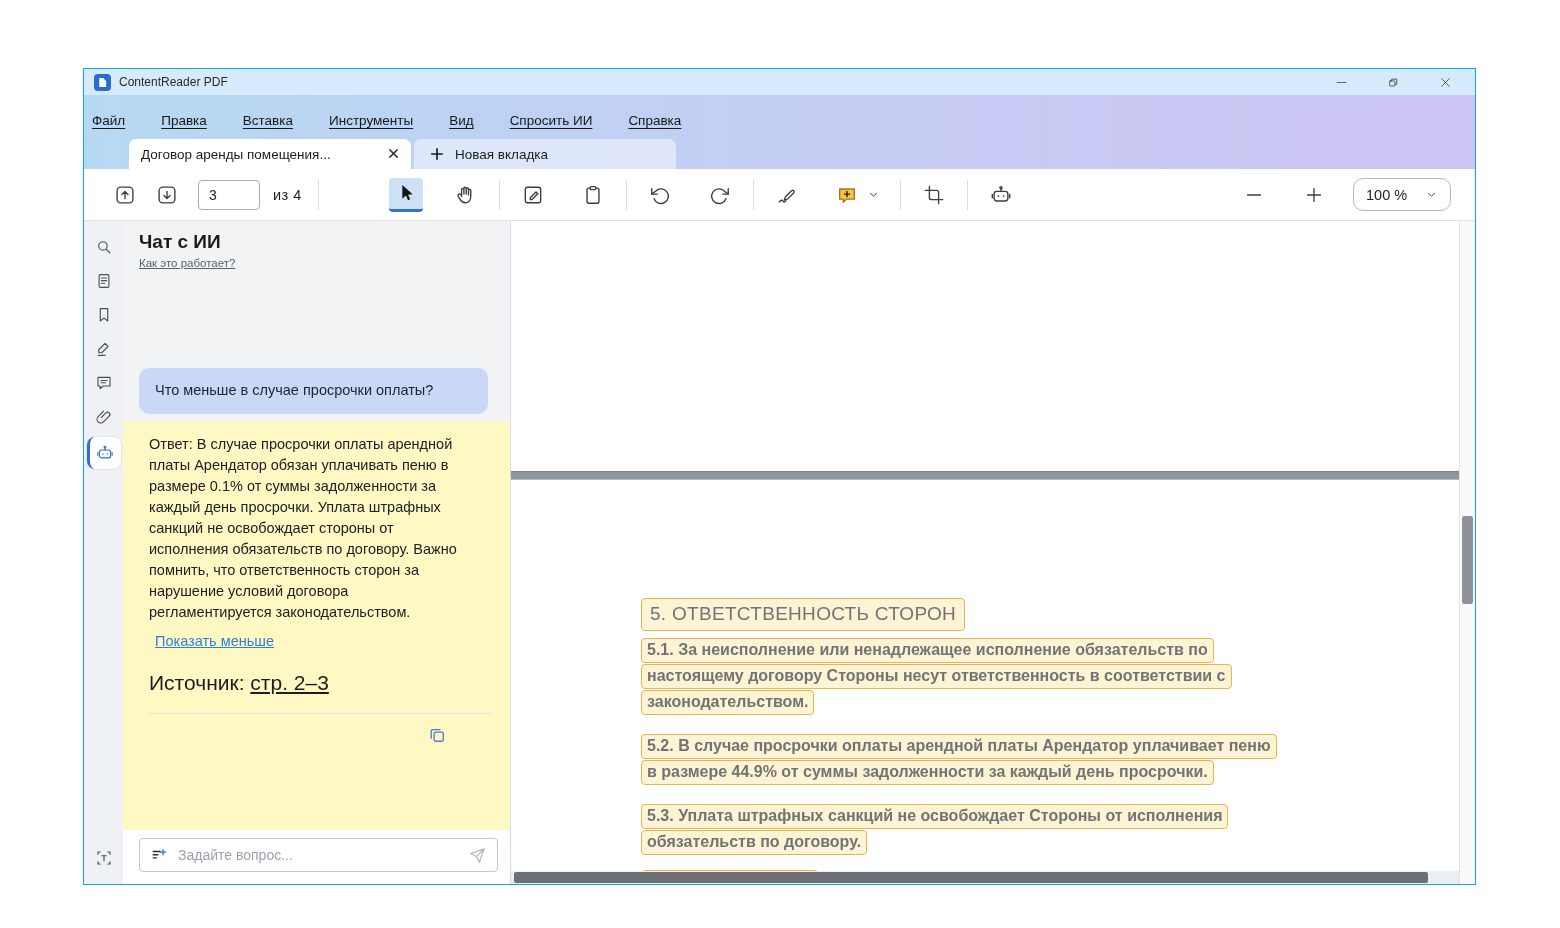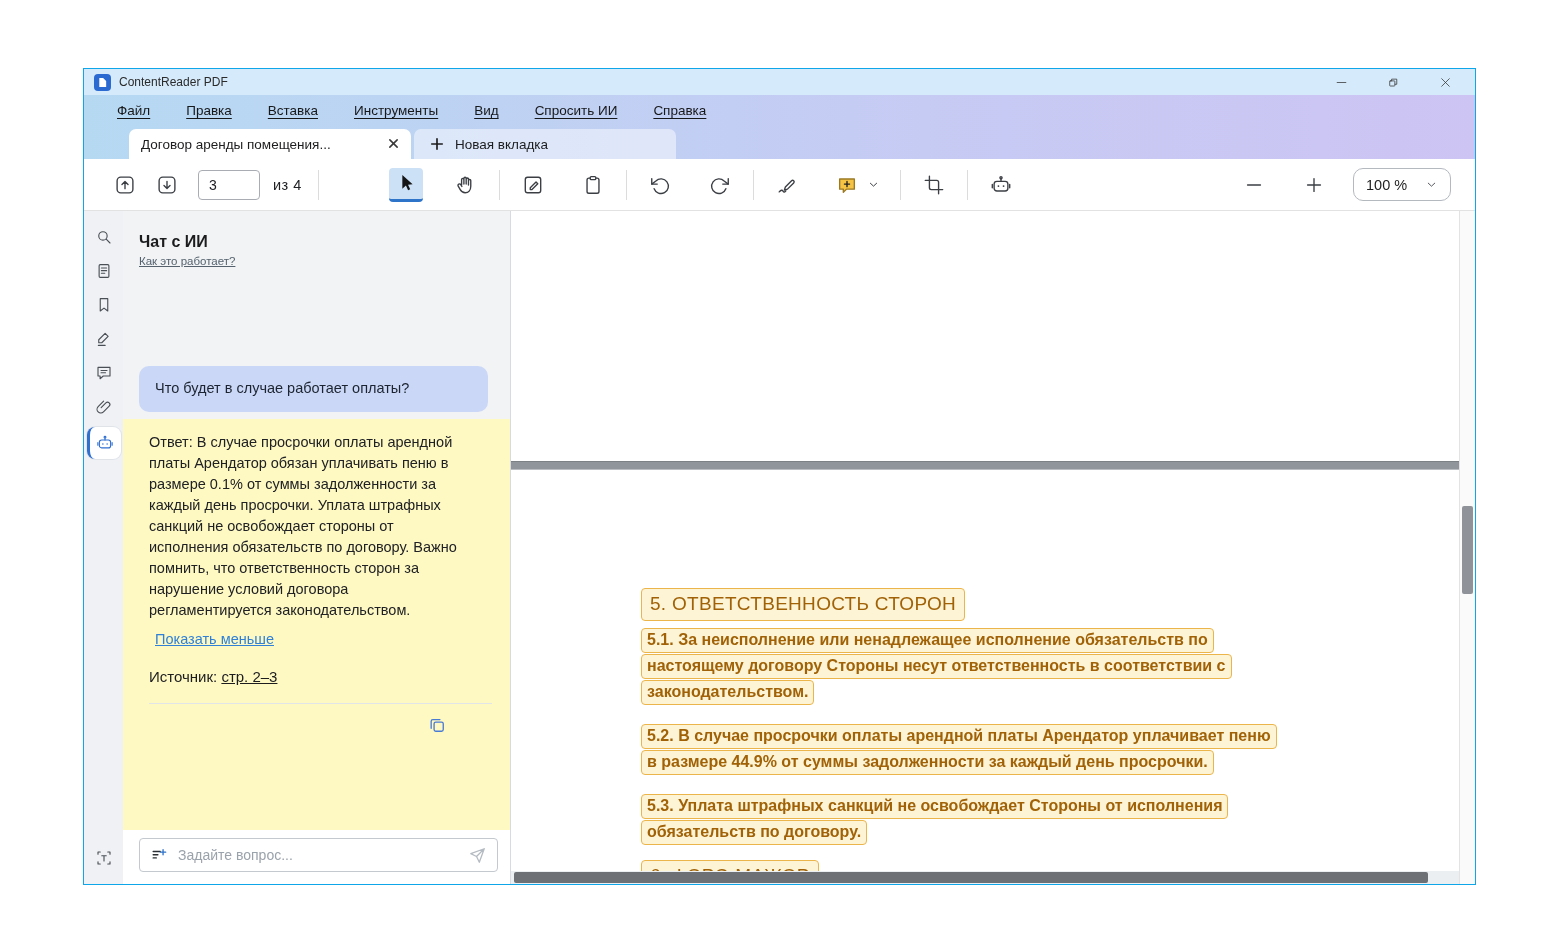--- a/index.html
+++ b/index.html
@@ -12,21 +12,21 @@
   .titlebar { height:26px; background:#d5eafa; display:flex; align-items:center; padding:0 10px; gap:8px; flex:0 0 auto; }
   .app-icon { width:17px; height:17px; border-radius:4px; background:#2a6ad1; display:flex; align-items:center; justify-content:center; }
   .app-icon svg { width:11px; height:11px; }
   .titlebar .title { font-size:12px; color:#2b2b2b; }
   .win-controls { margin-left:auto; display:flex; gap:32px; padding-right:10px; }
   .win-btn { width:20px; height:20px; display:flex; align-items:center; justify-content:center; }
   .win-btn svg { width:13px; height:13px; stroke:#333; stroke-width:1.4; fill:none; stroke-linecap:round; }
 
   
   .header { background:linear-gradient(90deg,#b6d9f2 0%,#c5ccf4 55%,#cdc4f3 100%); flex:0 0 auto; }
-  .menubar { height:31px; display:flex; align-items:center; gap:36px; padding-left:33px; font-size:13.5px; color:#17181a; }
+  .menubar { height:31px; display:flex; align-items:center; gap:36px; padding-left:8px; font-size:13.5px; color:#17181a;margin-top:10px; }
   .menu-item { text-decoration:underline; text-underline-offset:3px; cursor:default; white-space:nowrap; }
 
   .tabrow { height:33px; display:flex; align-items:flex-end; padding-left:45px; }
   .tab { height:30px; display:flex; align-items:center; border-radius:7px 7px 0 0; font-size:13.5px; color:#1d1d1f; }
   .tab.active { background:#fff; width:282px; padding:0 12px; justify-content:space-between; }
   .tab.active .tab-label { white-space:nowrap; overflow:hidden; text-overflow:ellipsis; }
   .tab-close svg { width:11px; height:11px; stroke:#3a3a3a; stroke-width:1.7; fill:none; stroke-linecap:round; }
   .tab.newtab { background:rgba(255,255,255,.48); width:262px; padding:0 16px; gap:11px; margin-left:3px; }
   .tab.newtab svg { width:14px; height:14px; stroke:#1c1c1c; stroke-width:1.9; fill:none; stroke-linecap:round; }
 
@@ -52,46 +52,46 @@
 
   .rail { width:39px; background:#eff1f4; display:flex; flex-direction:column; align-items:center; padding-top:12px; gap:6px; position:relative; flex:0 0 auto; }
   .rail-btn { width:28px; height:28px; display:flex; align-items:center; justify-content:center; border-radius:6px; }
   .rail-btn svg { width:18px; height:18px; stroke:#4a4f55; stroke-width:1.5; fill:none; stroke-linecap:round; stroke-linejoin:round; }
   .rail-btn.selected { background:#fff; width:34px; height:32px; border-radius:8px; box-shadow:0 0 0 1px #e0e4e9; border-left:3px solid #2e6fd0; }
   .rail-btn.selected svg { stroke:#2e6fd0; }
   .rail-bottom { position:absolute; bottom:12px; left:0; right:0; display:flex; justify-content:center; }
 
   .chat { width:388px; background:#f1f3f5; border-right:1px solid #d7dade; display:flex; flex-direction:column; flex:0 0 auto; min-height:0; }
   .chat-header { padding:10px 16px 0; }
-  .chat-title { font-size:16px; font-weight:700; color:#1c1c1e;margin-top:12px; }
+  .chat-title { font-size:19px; font-weight:700; color:#1c1c1e; }
   .chat-how { font-size:11.5px; color:#55626e; text-decoration:underline; margin-top:3px; display:inline-block; }
   .bubble { margin:97px 22px 0 16px; background:#cbd7f7; border-radius:10px; padding:12px 16px; font-size:14.5px; line-height:1.5; color:#1b2430; }
   .answer-area { margin-top:7px; background:#fef9c3; flex:1; padding:13px 45px 0 26px; font-size:14.5px; line-height:1.45;
                  color:#202124; display:flex; flex-direction:column; min-height:0; }
   .show-less { color:#2f80d6; text-decoration:underline; margin:8px 0 0 6px; font-size:14.5px; align-self:flex-start; }
-  .source-line { margin-top:16px; font-size:15px; color:#1d1d1f; }
+  .source-line { margin-top:16px; font-size:21px; color:#1d1d1f; }
   .source-link { text-decoration:underline; }
   .answer-divider { border-top:1px solid #e2e5e8; margin:15px -27px 0 0; }
   .copy-btn { align-self:flex-end; margin:11px 18px 0 0; }
   .copy-btn svg { width:20px; height:20px; stroke:#4a7bd4; stroke-width:1.6; fill:none; stroke-linecap:round; stroke-linejoin:round; }
   .chat-input-row { background:#fff; padding:8px 12px 12px 16px; flex:0 0 auto; }
   .chat-input { height:34px; border:1px solid #c3c9cf; border-radius:4px; display:flex; align-items:center; padding:0 10px; gap:9px; background:#fff; }
   .chat-input input { border:none; outline:none; flex:1; font-size:14px; color:#202124; font-family:inherit; background:transparent; }
   .chat-input input::placeholder { color:#9aa2ab; }
   .prompt-ic { width:19px; height:19px; flex:0 0 auto; }
   .send-ic { width:19px; height:19px; flex:0 0 auto; }
 
   
   .viewer { flex:1; position:relative; background:#fff; min-width:0; }
   .page2 { position:absolute; left:0; top:0; right:16px; height:250px; background:#fff; }
   .page-gap { position:absolute; left:0; top:250px; right:16px; height:9px; background:#90959b; border-top:1px solid #7c8186; border-bottom:1px solid #b9bcc0; }
   .page3 { position:absolute; left:0; top:259px; right:16px; bottom:13px; background:#fff; overflow:hidden; }
   .doc-content { padding:118px 20px 0 130px; }
   .hl { display:inline-block; background:#fdf4d5; border:1.5px solid #ecb54b; border-radius:4px; padding:1px 5px 2px;
-        font-size:16px; color:#a16207; line-height:1.25; white-space:nowrap; }
+        font-size:16px; color:#737373; line-height:1.25; white-space:nowrap; }
   .headline .hl { font-size:19px; padding:3px 8px 4px; letter-spacing:.3px; }
   .para { margin-top:19px;font-weight:bold; }
   .para.first { margin-top:7px; }
   .line { margin-top:1px; }
   .headline.second { margin-top:15px; }
 
   .vscroll { position:absolute; right:0; top:0; width:16px; bottom:0; background:#fafafa; border-left:1px solid #e3e3e3; }
   .vthumb { position:absolute; left:2px; right:2px; top:295px; height:88px; background:#8f9399; border-radius:2px; }
   .hscroll { position:absolute; left:0; right:16px; bottom:0; height:13px; background:#eceff1; }
   .hthumb { position:absolute; left:3px; top:1px; bottom:1px; width:calc(100% - 34px); background:#6d7176; border-radius:2px; }
@@ -326,21 +326,21 @@
             </svg>
         </span>
       </div>
     </div>
 
     <div class="chat">
       <div class="chat-header">
         <div class="chat-title">Чат с ИИ</div>
         <span class="chat-how">Как это работает?</span>
       </div>
-      <div class="bubble">Что будет в случае работает оплаты?</div>
+      <div class="bubble">Что меньше в случае просрочки оплаты?</div>
       <div class="answer-area">
         <div>Ответ: В случае просрочки оплаты арендной платы Арендатор обязан уплачивать пеню в размере 0.1% от суммы задолженности за каждый день просрочки. Уплата штрафных санкций не освобождает стороны от исполнения обязательств по договору. Важно помнить, что ответственность сторон за нарушение условий договора регламентируется законодательством.</div>
         <span class="show-less">Показать меньше</span>
         <div class="source-line"><span>Источник: </span><span class="source-link">стр. 2–3</span></div>
         <div class="answer-divider"></div>
         <span class="copy-btn">
           <svg viewBox="0 0 24 24">
               <rect x="8.5" y="8.5" width="11" height="11" rx="2"></rect>
               <path d="M15.5 5.5H7a2 2 0 0 0-2 2v8.5"></path>
             </svg>

